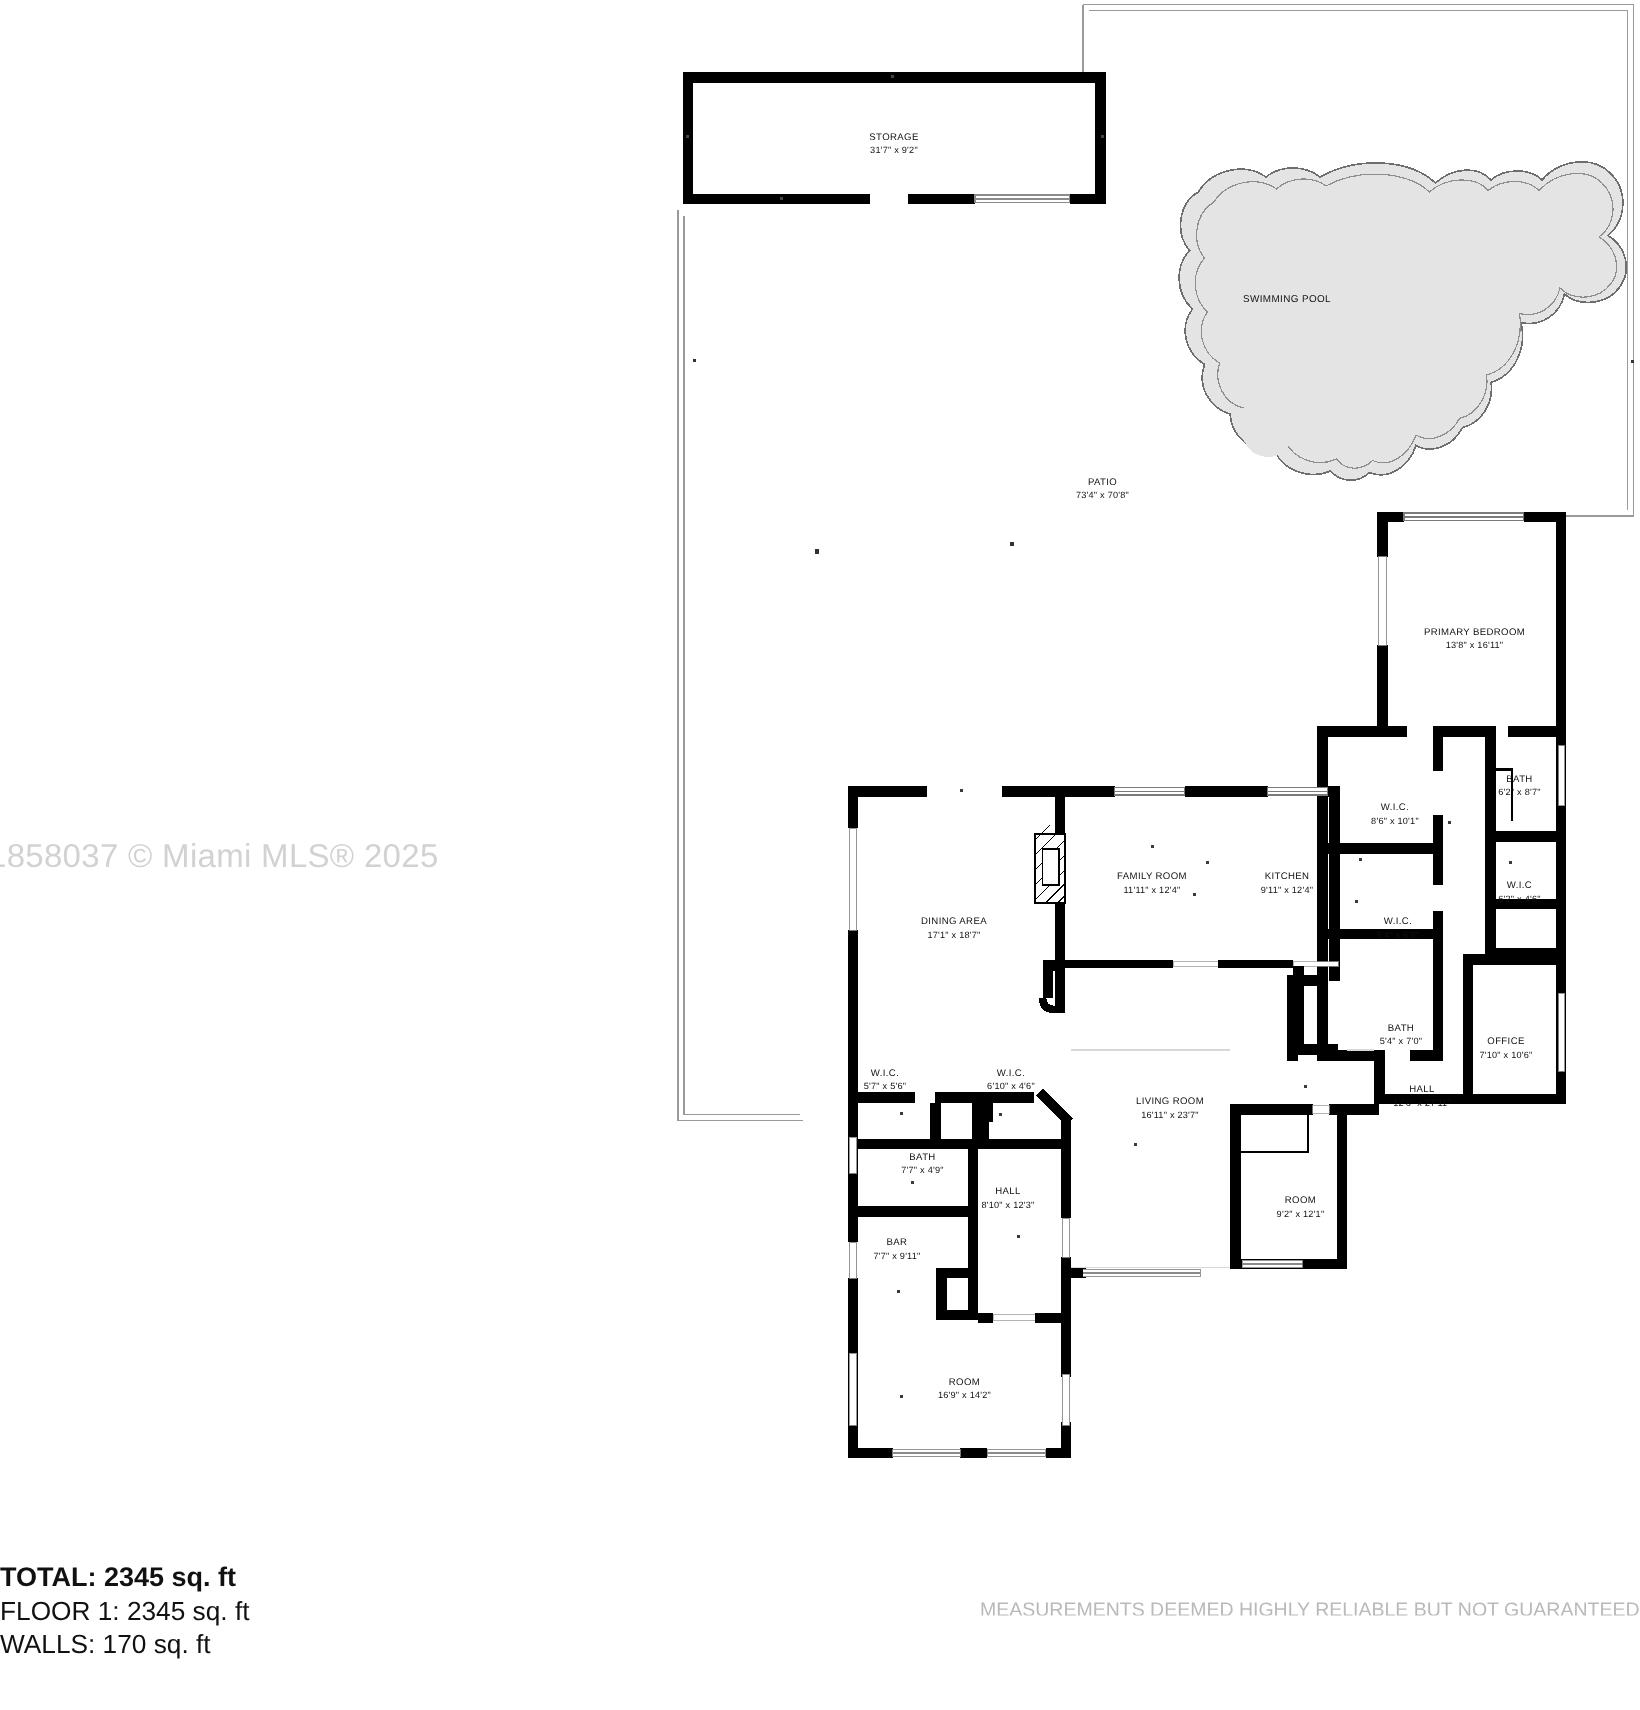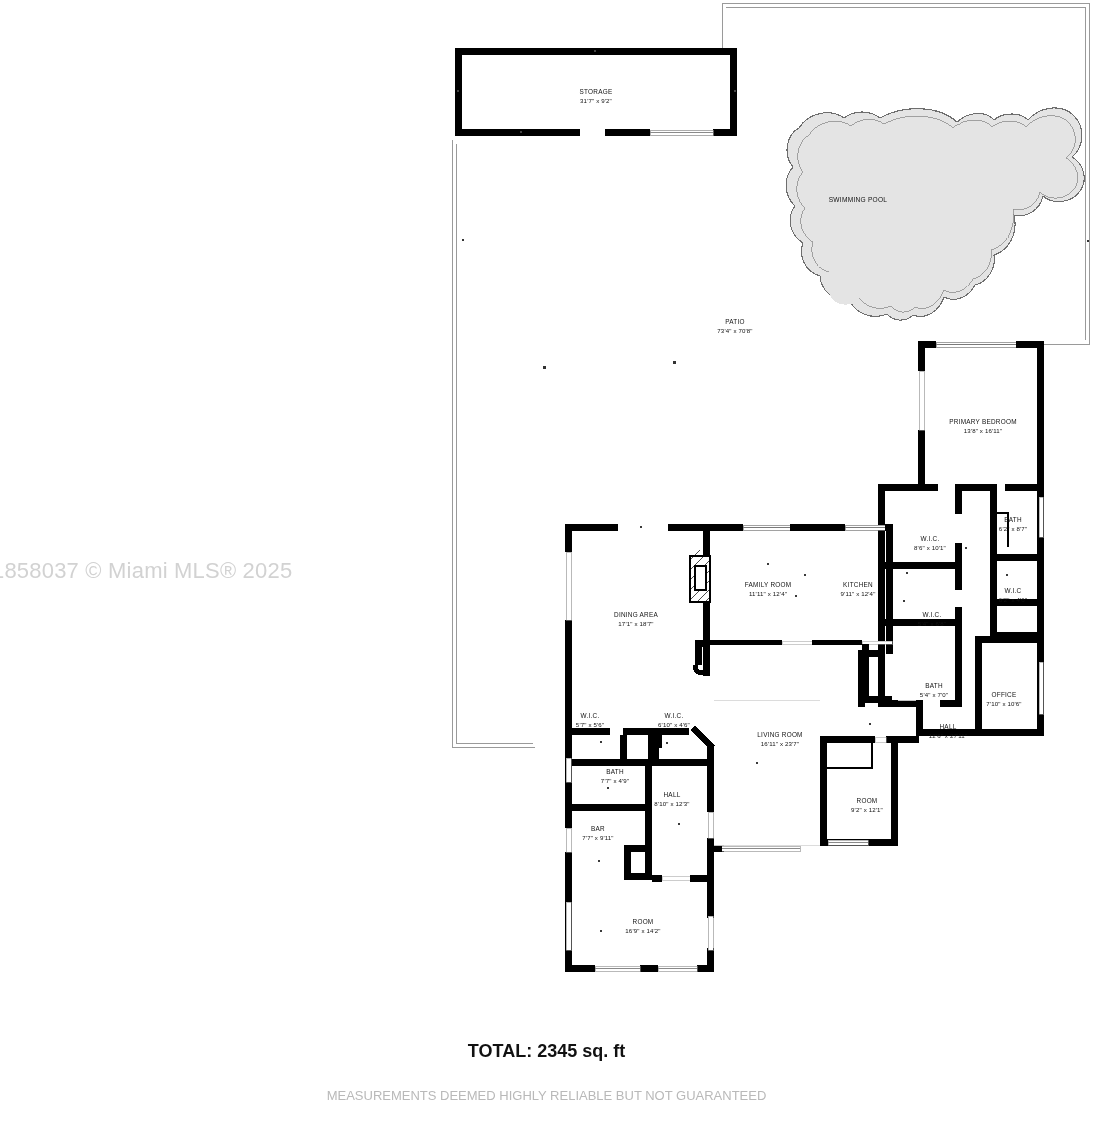--- a/index.html
+++ b/index.html
@@ -9,27 +9,27 @@
     color:#1a1a1a;
   }
   #plan{position:absolute;left:0;top:0;width:1093px;height:1140px;}
   .watermark{
     position:absolute;left:-8px;top:558px;
     font-family:"Liberation Sans", sans-serif;
     font-size:22px;color:#d2d2d2;letter-spacing:.2px;white-space:nowrap;
     user-select:none;
   }
   .footer{
-    position:absolute;left:0;top:1040px;width:1093px;text-align:center;
+    position:absolute;left:0;top:1040px;width:1093px;text-align:left;
     font-family:"Liberation Sans", sans-serif;color:#111;
   }
   .footer .ln{font-size:17.5px;line-height:22.5px;white-space:nowrap;}
   .footer .total{font-weight:bold;font-size:18px;}
   .disclaimer{
-    position:absolute;left:0;top:1088px;width:1093px;text-align:center;
+    position:absolute;left:0;top:1065px;width:1093px;text-align:right;
     font-size:13px;color:#b9b9b9;white-space:nowrap;
     font-family:"Liberation Sans", sans-serif;
     overflow:hidden;height:12px;
   }
   .rl{position:absolute;text-align:center;line-height:8.5px;white-space:nowrap;
       font-family:"Liberation Sans", sans-serif;}
   .rl .nm{font-size:6.4px;letter-spacing:.25px;color:#111;display:block;}
   .rl .dm{font-size:6.1px;letter-spacing:.15px;color:#111;display:block;}
   .rl.big .nm{font-size:6.6px;}
 </style>
@@ -386,14 +386,16 @@
     <div class="rl" style="left: 608px; top: 918px; width: 70px;">
       <span class="nm">ROOM</span>
       <span class="dm">16'9" x 14'2"</span>
     </div>
   </div>
 
 <div class="watermark">1858037 © Miami MLS® 2025</div>
 
 <div class="footer">
   <div class="ln total">TOTAL: 2345 sq. ft</div>
+  <div class="ln">FLOOR 1: 2345 sq. ft</div>
+  <div class="ln">WALLS: 170 sq. ft</div>
 </div>
 <div class="disclaimer">MEASUREMENTS DEEMED HIGHLY RELIABLE BUT NOT GUARANTEED</div>
 
 </body></html>

